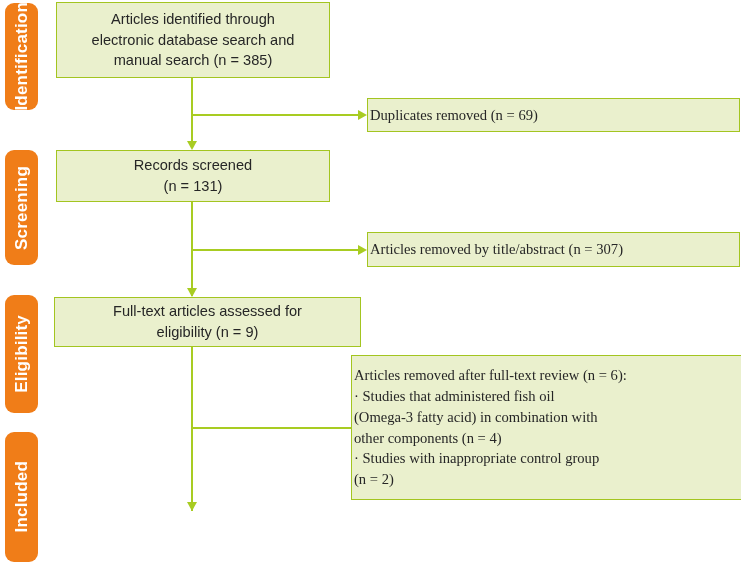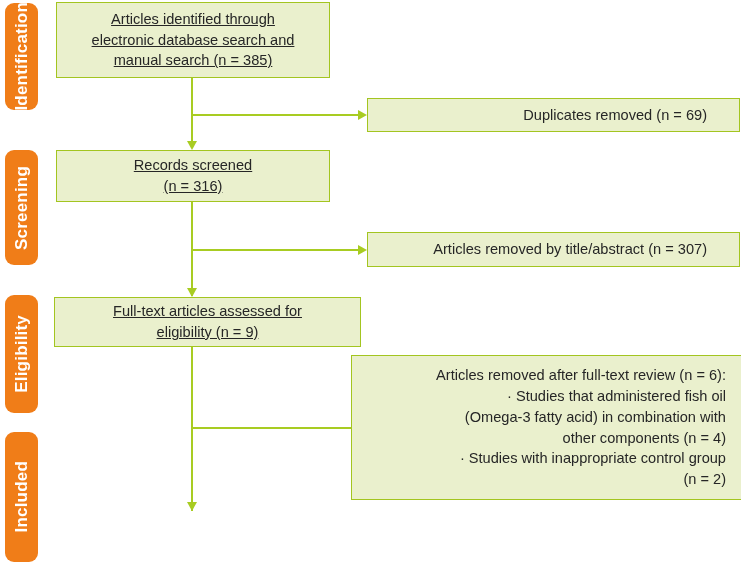--- a/index.html
+++ b/index.html
@@ -48,27 +48,27 @@
     color: #262626;
     font-size: 14.6px;
     line-height: 1.42;
   }
   .flow-box.centered {
     display: flex;
     align-items: center;
     justify-content: center;
     text-align: center;
     padding: 4px 8px;
-    text-decoration: underline;
   }
   .flow-box.left-align {
     display: flex;
     align-items: center;
-    text-align: right;
-    padding: 6px 32px;
+    text-align: left;
+    padding: 6px 2px;
+    font-family: Liberation Serif, serif;
   }
   .flow-box .box-text {
     width: 100%;
     white-space: pre-line;
   }
 
   
   .conn-v {
     position: absolute;
     width: 1.8px;
@@ -136,21 +136,21 @@
   <div class="arrow-right" style="left:358px; top:422.5px;"></div>
 
   <div class="flow-box centered" style="left:56px; top:2px; width:274px; height:76px;">
     <span class="box-text">Articles identified through
 electronic database search and
 manual search (n = 385)</span>
   </div>
 
   <div class="flow-box centered" style="left:56px; top:150px; width:274px; height:52px;">
     <span class="box-text">Records screened
-(n = 316)</span>
+(n = 131)</span>
   </div>
 
   <div class="flow-box centered" style="left:54px; top:297px; width:307px; height:50px;">
     <span class="box-text">Full-text articles assessed for
 eligibility (n = 9)</span>
   </div>
 
 
   <div class="flow-box left-align" style="left:367px; top:98px; width:373px; height:34px;">
     <span class="box-text">Duplicates removed (n = 69)</span>

